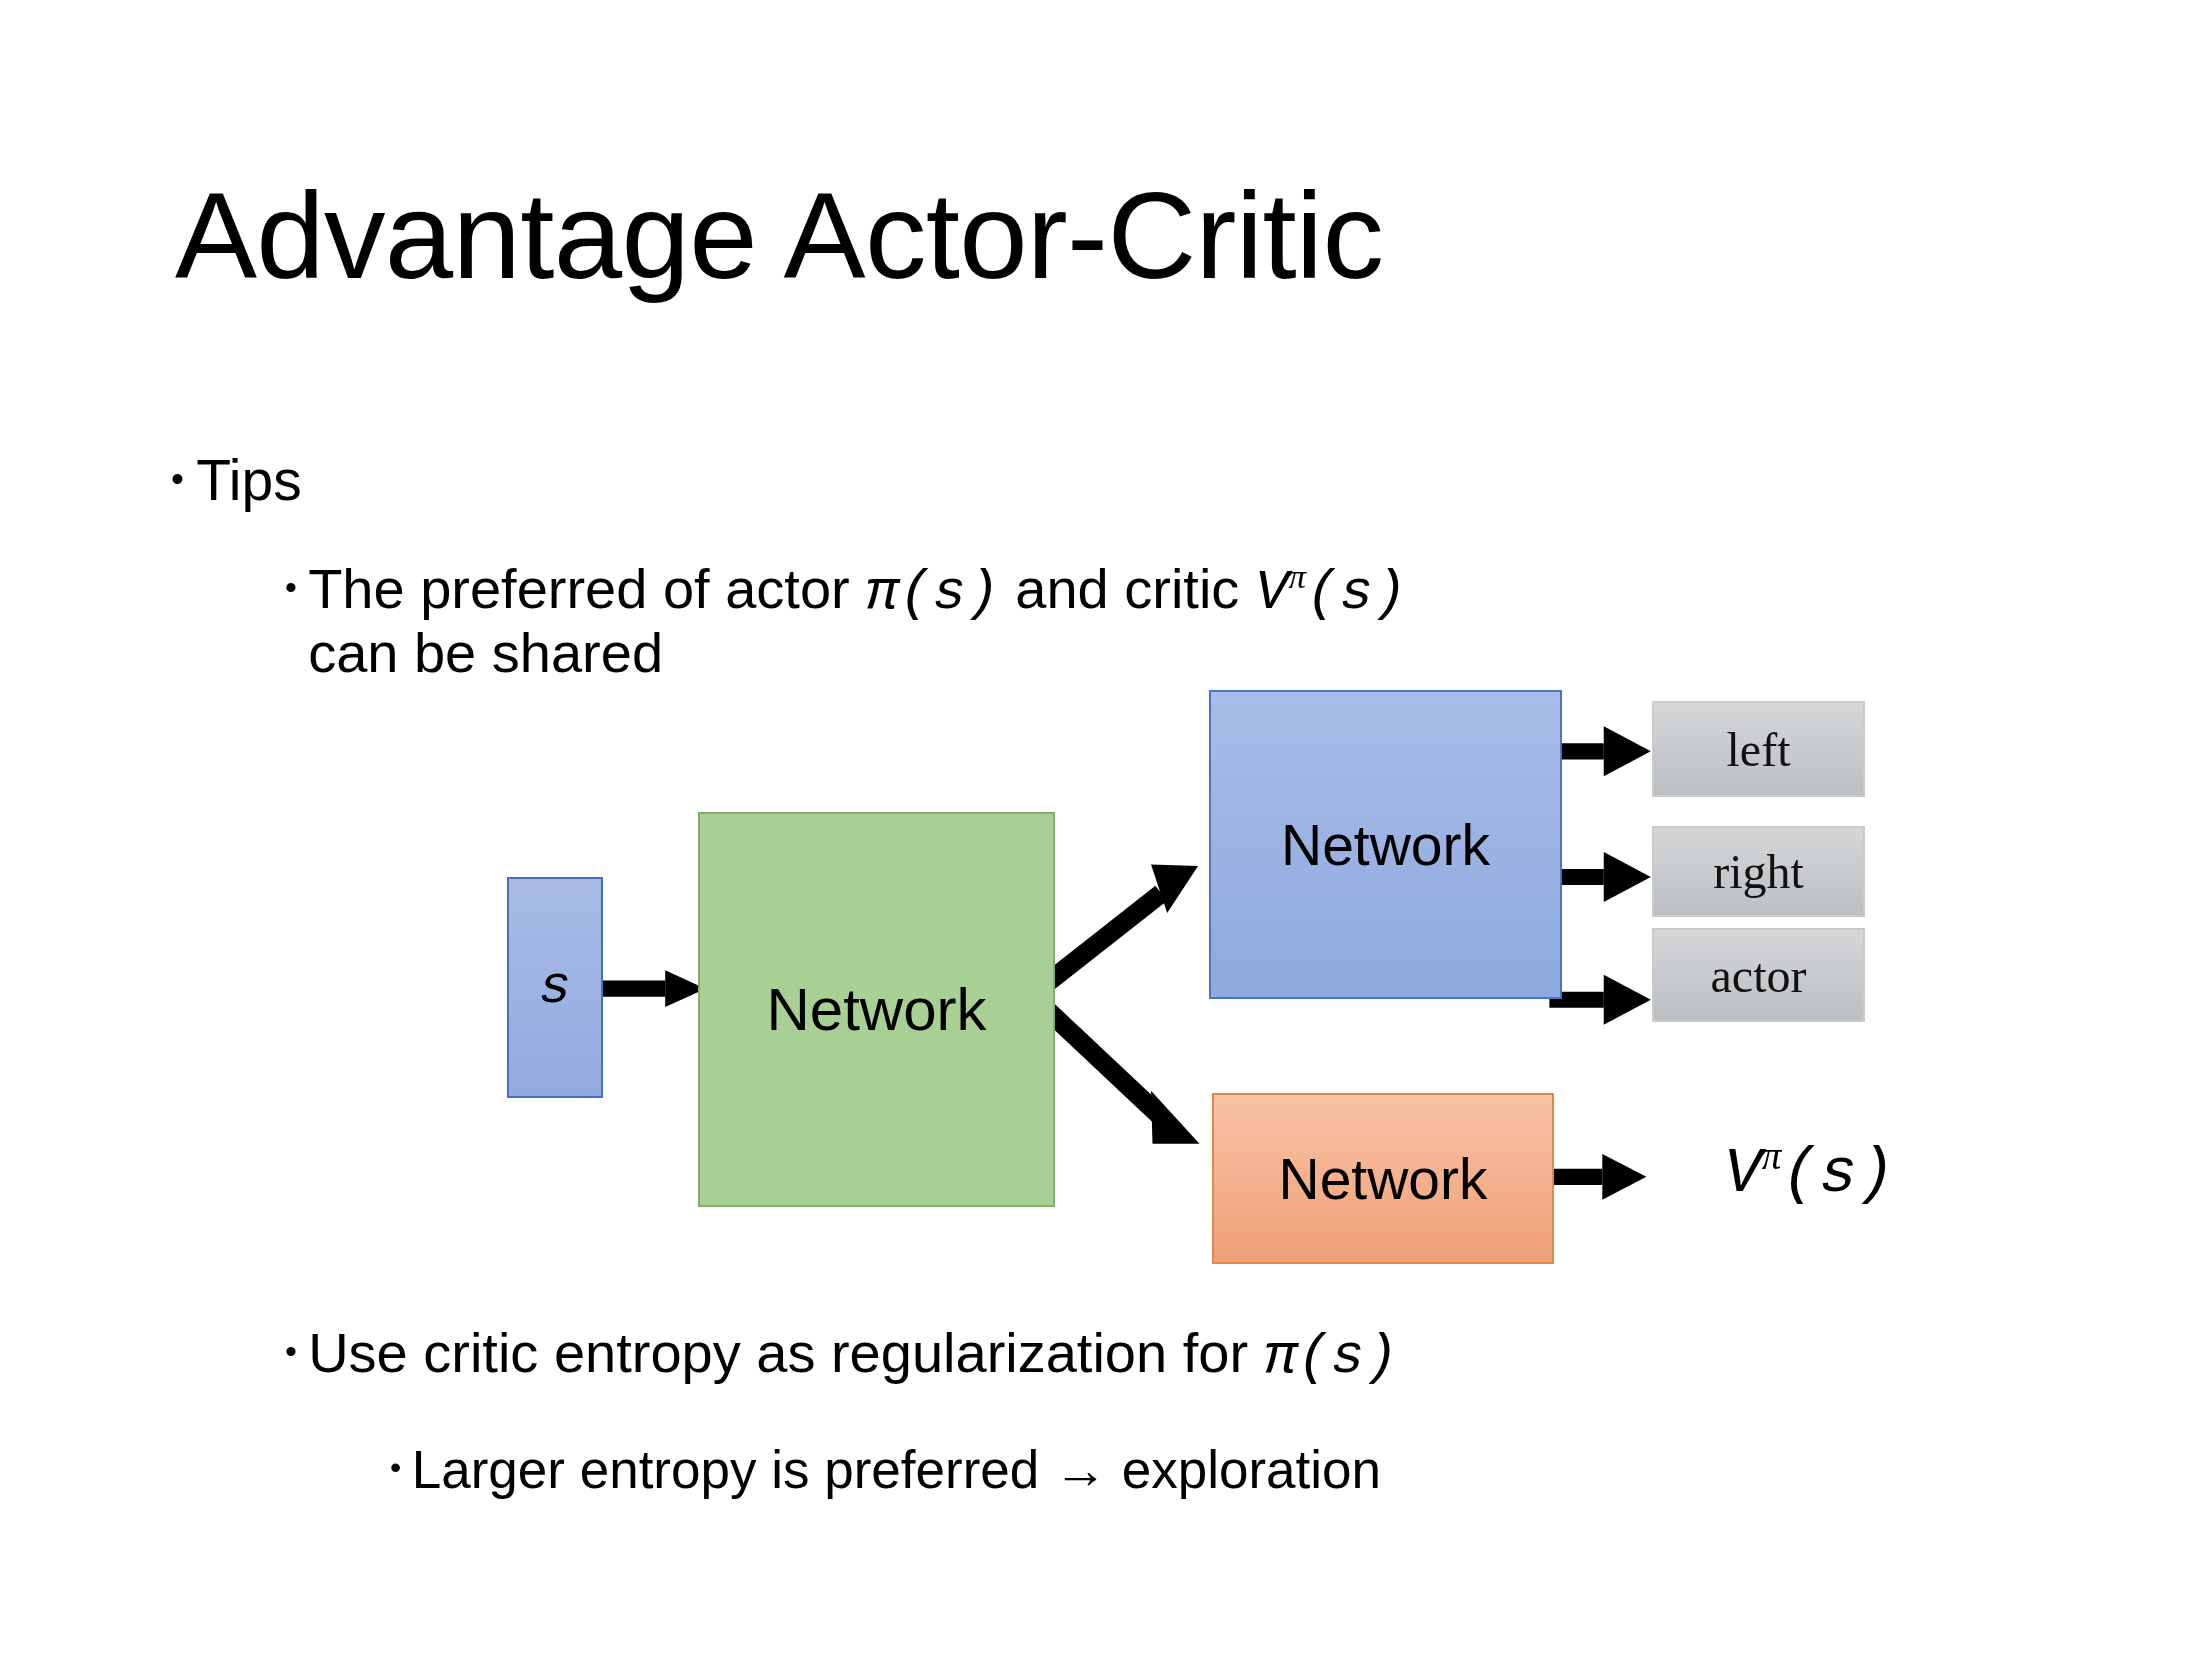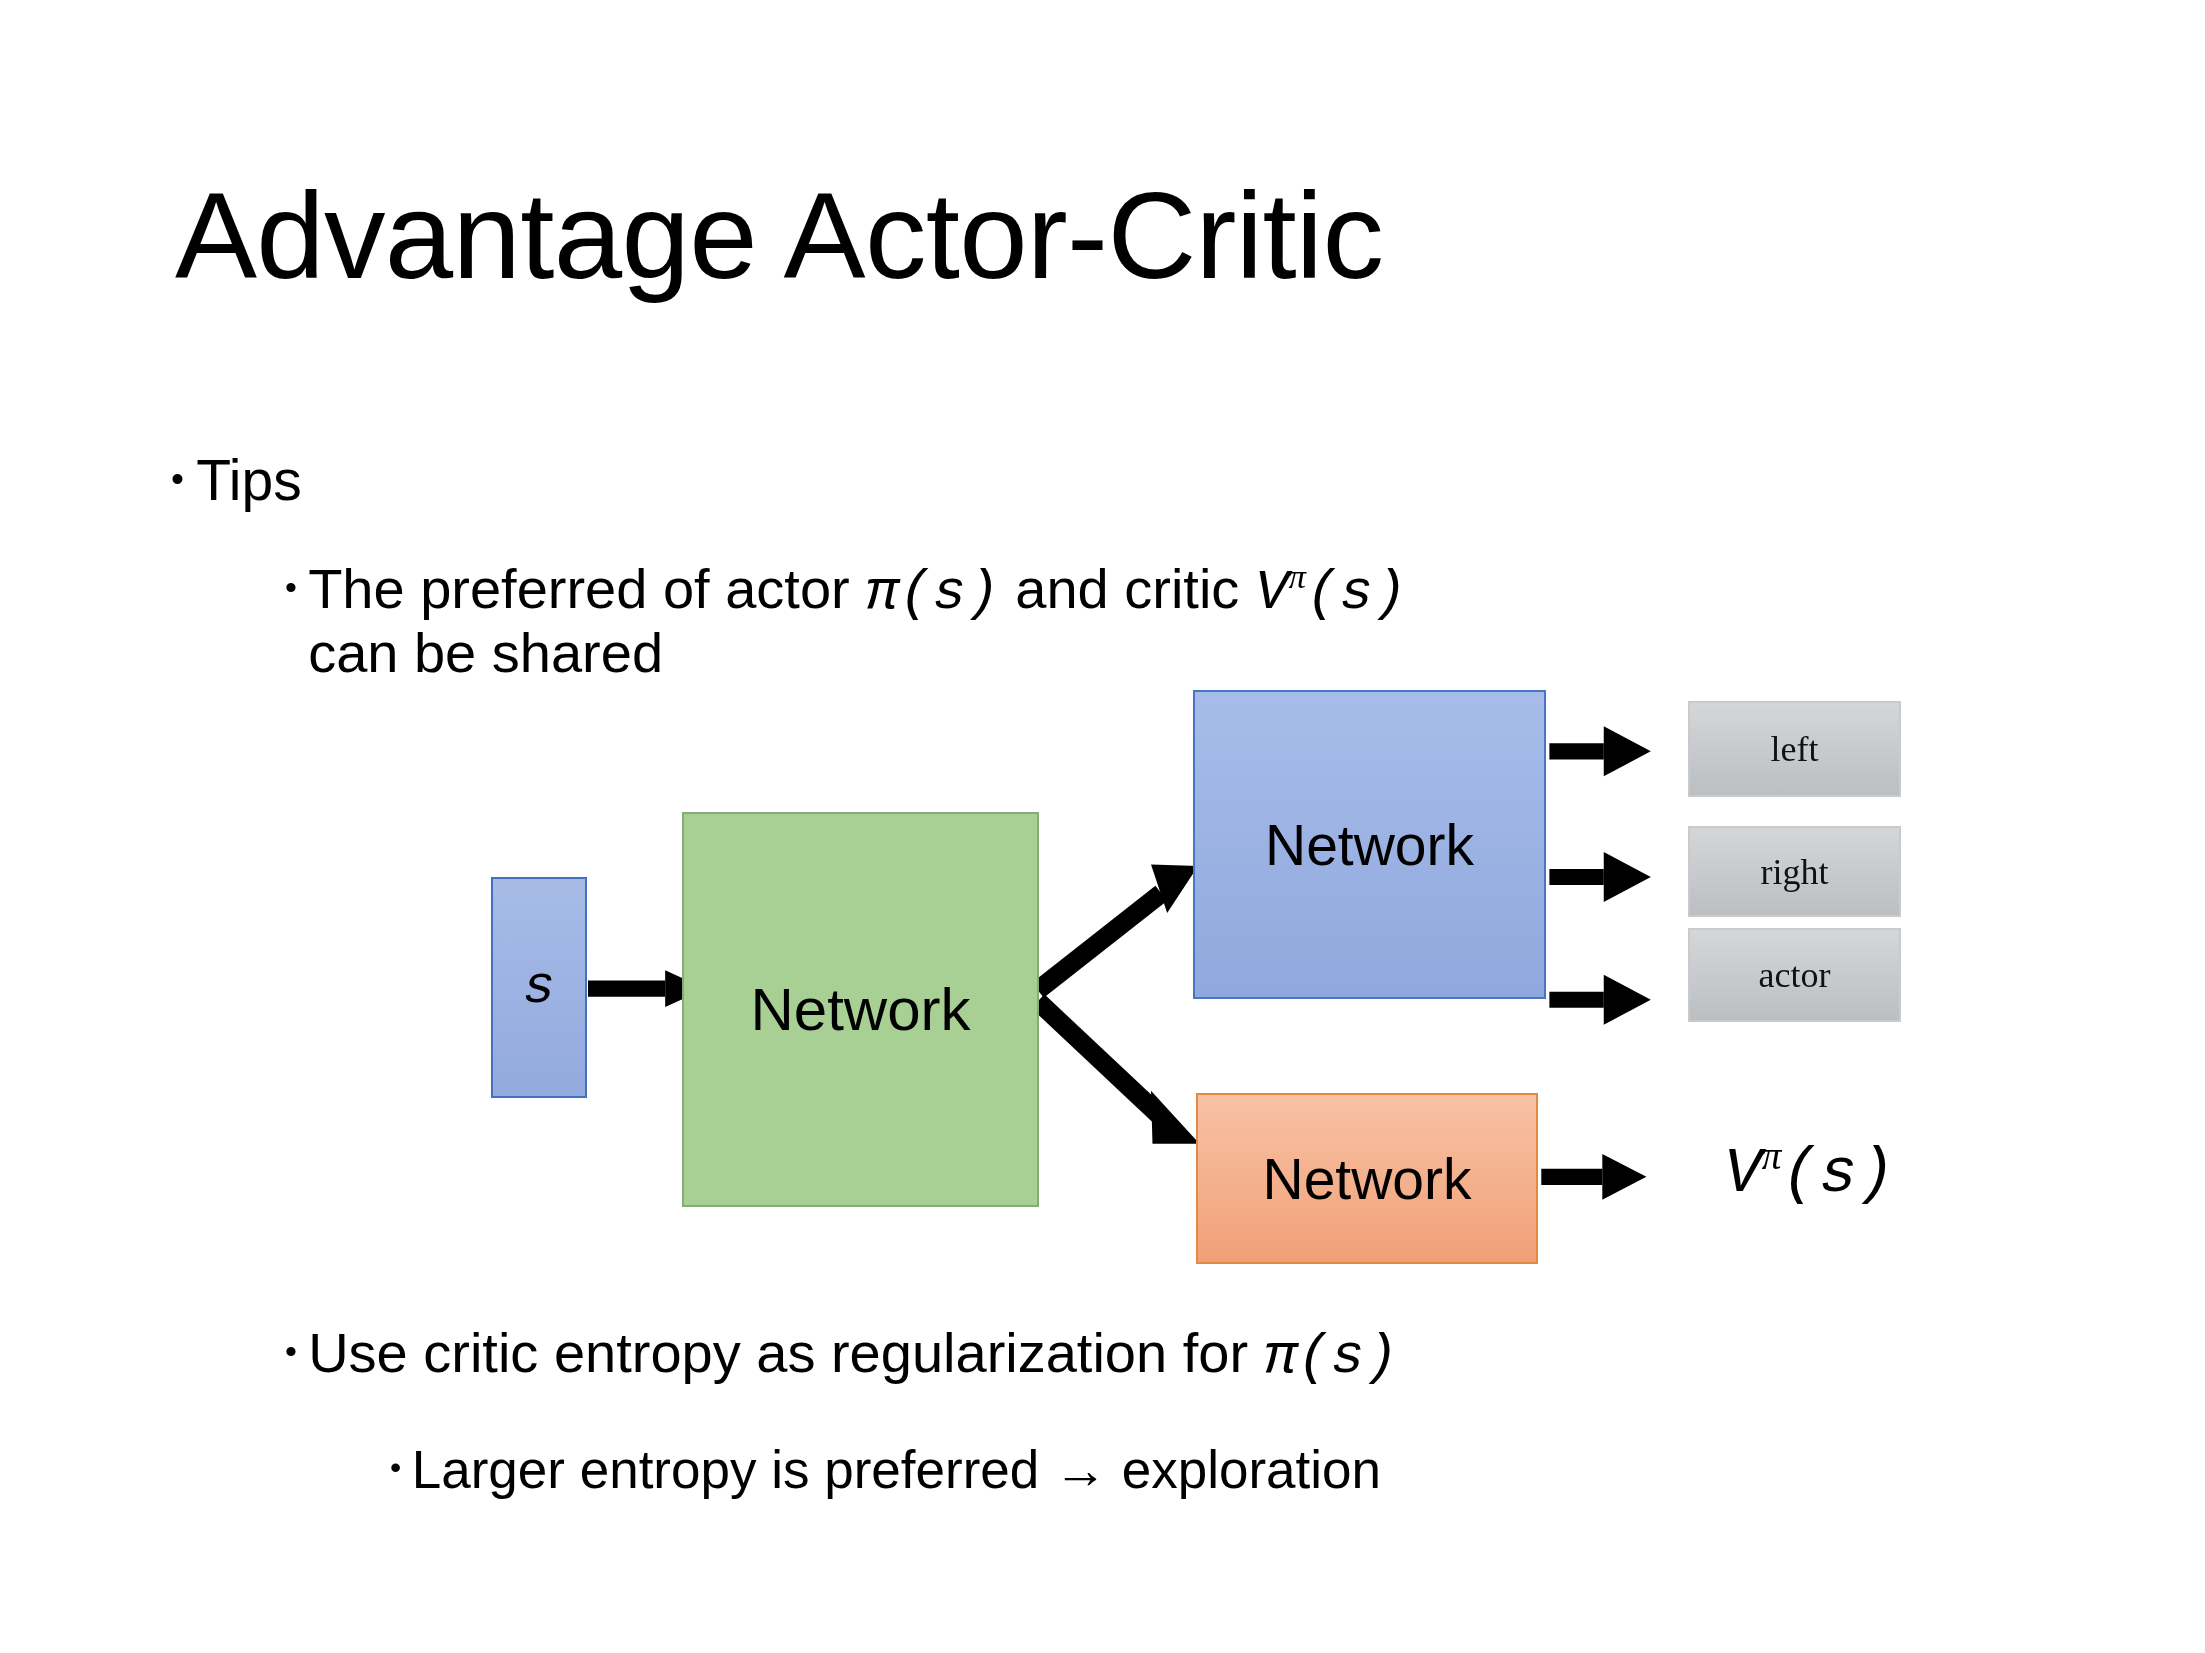--- a/index.html
+++ b/index.html
@@ -91,20 +91,21 @@
 
   
   .box {
     position: absolute;
     box-sizing: border-box;
     display: flex;
     align-items: center;
     justify-content: center;
     font-family: "Liberation Sans", sans-serif;
     color: #000000;
+    margin-left: 16px;
   }
 
   #box-state {
     left: 491px;
     top: 877px;
     width: 96px;
     height: 221px;
     background: linear-gradient(180deg, #a7bbe6 0%, #93aadf 100%);
     border: 2.2px solid #4470bf;
     font-size: 54px;
@@ -143,23 +144,22 @@
 
   .action-box {
     position: absolute;
     box-sizing: border-box;
     display: flex;
     align-items: center;
     justify-content: center;
     background: linear-gradient(180deg, #d4d6d8 0%, #bcbfc2 100%);
     border: 2.2px solid #c8cacc;
     font-family: "Liberation Serif", serif;
-    font-size: 36px;
+    font-size: 48px;
     color: #111111;
-    margin-left: 36px;
   }
   #action-left  { left: 1652px; top: 701px;  width: 213px; height: 96px; }
   #action-right { left: 1652px; top: 826px; width: 213px; height: 91px; }
   #action-fire  { left: 1652px; top: 928px; width: 213px; height: 94px; }
 
   
   #value-output {
     position: absolute;
     left: 1724px;
     top: 1134px;

